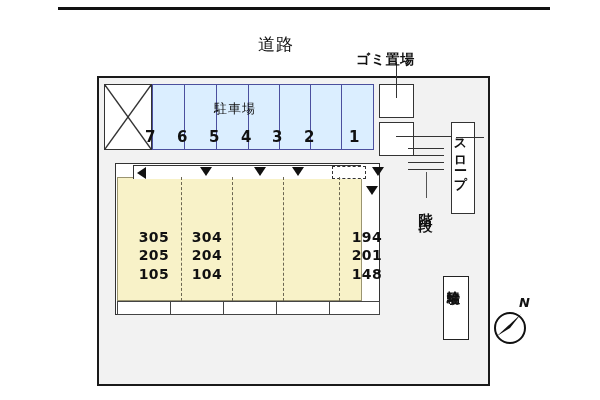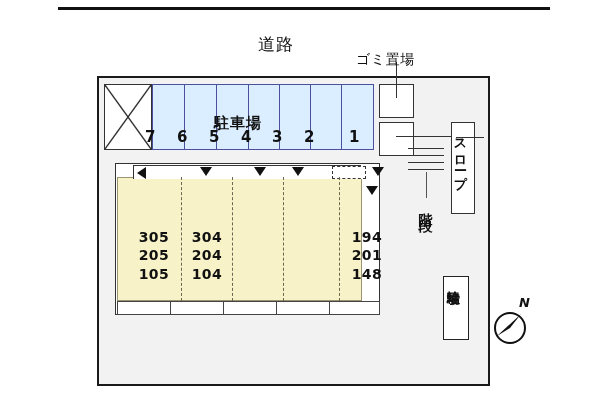--- a/index.html
+++ b/index.html
@@ -19,26 +19,26 @@
         background:#f2f2f2;}
 
   
   .parkstrip{left:104px;top:84px;width:270px;height:66px;border:1.5px solid #4b4f9e;
              background:#dbeeff;}
   .pcell{top:84px;height:66px;border-left:1.5px solid #4b4f9e;}
   .xcell{left:104px;top:84px;width:48px;height:66px;background:#ffffff;
          border:1.5px solid #333;}
   .xcell svg{display:block;width:100%;height:100%;}
   .pnum{font-size:15px;font-weight:600;}
-  .parking-title{left:214px;top:116px;font-size:15px;font-weight:700;letter-spacing:1px;}
+  .parking-title{left:214px;top:102px;font-size:13px;font-weight:400;letter-spacing:1px;}
 
   
   .gomi1{left:379px;top:84px;width:35px;height:34px;background:#fff;border:1.3px solid #333;}
   .gomi2{left:379px;top:122px;width:35px;height:34px;background:#fff;border:1.3px solid #333;}
-  .gomi-label{left:356px;top:52px;font-size:14px;font-weight:400;letter-spacing:.5px;}
+  .gomi-label{left:356px;top:52px;font-size:14px;font-weight:700;letter-spacing:.5px;}
   .gomi-leader{left:396px;top:62px;width:0;height:36px;border-left:1.2px solid #333;}
   .gomi-leader2{left:396px;top:136px;width:60px;height:0;border-top:1.2px solid #333;}
 
   
   .stair-block{left:408px;top:148px;width:36px;height:24px;}
   .stair-block div{border-top:1.2px solid #333;}
   .stairs-leader{left:426px;top:172px;width:0;height:26px;border-left:1.2px solid #555;}
   .stairs-label{left:419px;top:202px;font-size:14px;font-weight:600;
                 writing-mode:vertical-rl;text-orientation:upright;letter-spacing:6px;}
 

